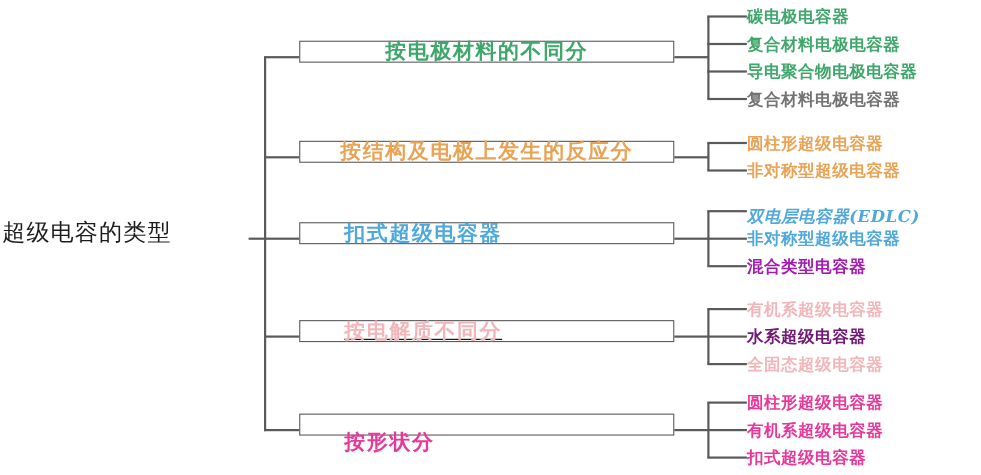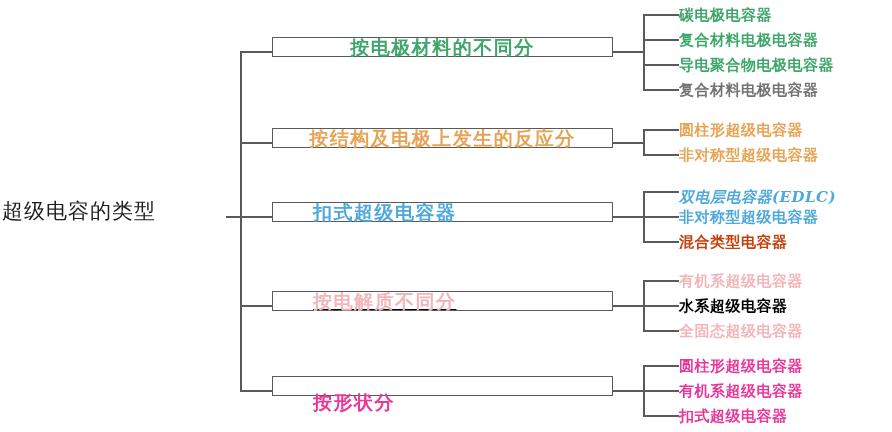--- a/index.html
+++ b/index.html
@@ -102,33 +102,33 @@
   <div class="branch-box" style="top:202px;">
     <span class="branch-text" style="color:#4FA8DC;margin-left:40px;">扣式超级电容器</span>
   </div>
   <div class="ln-h" style="left:613px;top:216px;width:31px;"></div>
   <div class="ln-v" style="left:643px;top:192px;height:50px;"></div>
   <div class="ln-h" style="left:643px;top:191px;width:36px;"></div>
   <div class="ln-h" style="left:643px;top:216px;width:36px;"></div>
   <div class="ln-h" style="left:643px;top:241px;width:36px;"></div>
   <div class="leaf" style="top:187px;color:#4FA8DC;font-style:italic;">双电层电容器(EDLC)</div>
   <div class="leaf" style="top:207px;color:#4FA8DC;">非对称型超级电容器</div>
-  <div class="leaf" style="top:232px;color:#c2410c;">混合类型电容器</div>
+  <div class="leaf" style="top:232px;color:#a21caf;">混合类型电容器</div>
 
   <div class="ln-h" style="left:240px;top:305px;width:33px;"></div>
   <div class="branch-box" style="top:291px;text-decoration:underline;">
     <span class="branch-text" style="color:#F2B6BA;margin-left:40px;">按电解质不同分</span>
   </div>
   <div class="ln-h" style="left:613px;top:305px;width:31px;"></div>
   <div class="ln-v" style="left:643px;top:281px;height:50px;"></div>
   <div class="ln-h" style="left:643px;top:280px;width:36px;"></div>
   <div class="ln-h" style="left:643px;top:305px;width:36px;"></div>
   <div class="ln-h" style="left:643px;top:330px;width:36px;"></div>
   <div class="leaf" style="top:271px;color:#F2B6BA;">有机系超级电容器</div>
-  <div class="leaf" style="top:296px;color:#000000;">水系超级电容器</div>
+  <div class="leaf" style="top:296px;color:#701a75;">水系超级电容器</div>
   <div class="leaf" style="top:321px;color:#F2B6BA;">全固态超级电容器</div>
 
   <div class="ln-h" style="left:240px;top:390px;width:33px;"></div>
   <div class="branch-box" style="top:376px;">
     <span class="branch-text" style="color:#E8399A;margin-left:40px;margin-top:32px;">按形状分</span>
   </div>
   <div class="ln-h" style="left:613px;top:390px;width:31px;"></div>
   <div class="ln-v" style="left:643px;top:366px;height:50px;"></div>
   <div class="ln-h" style="left:643px;top:365px;width:36px;"></div>
   <div class="ln-h" style="left:643px;top:390px;width:36px;"></div>

